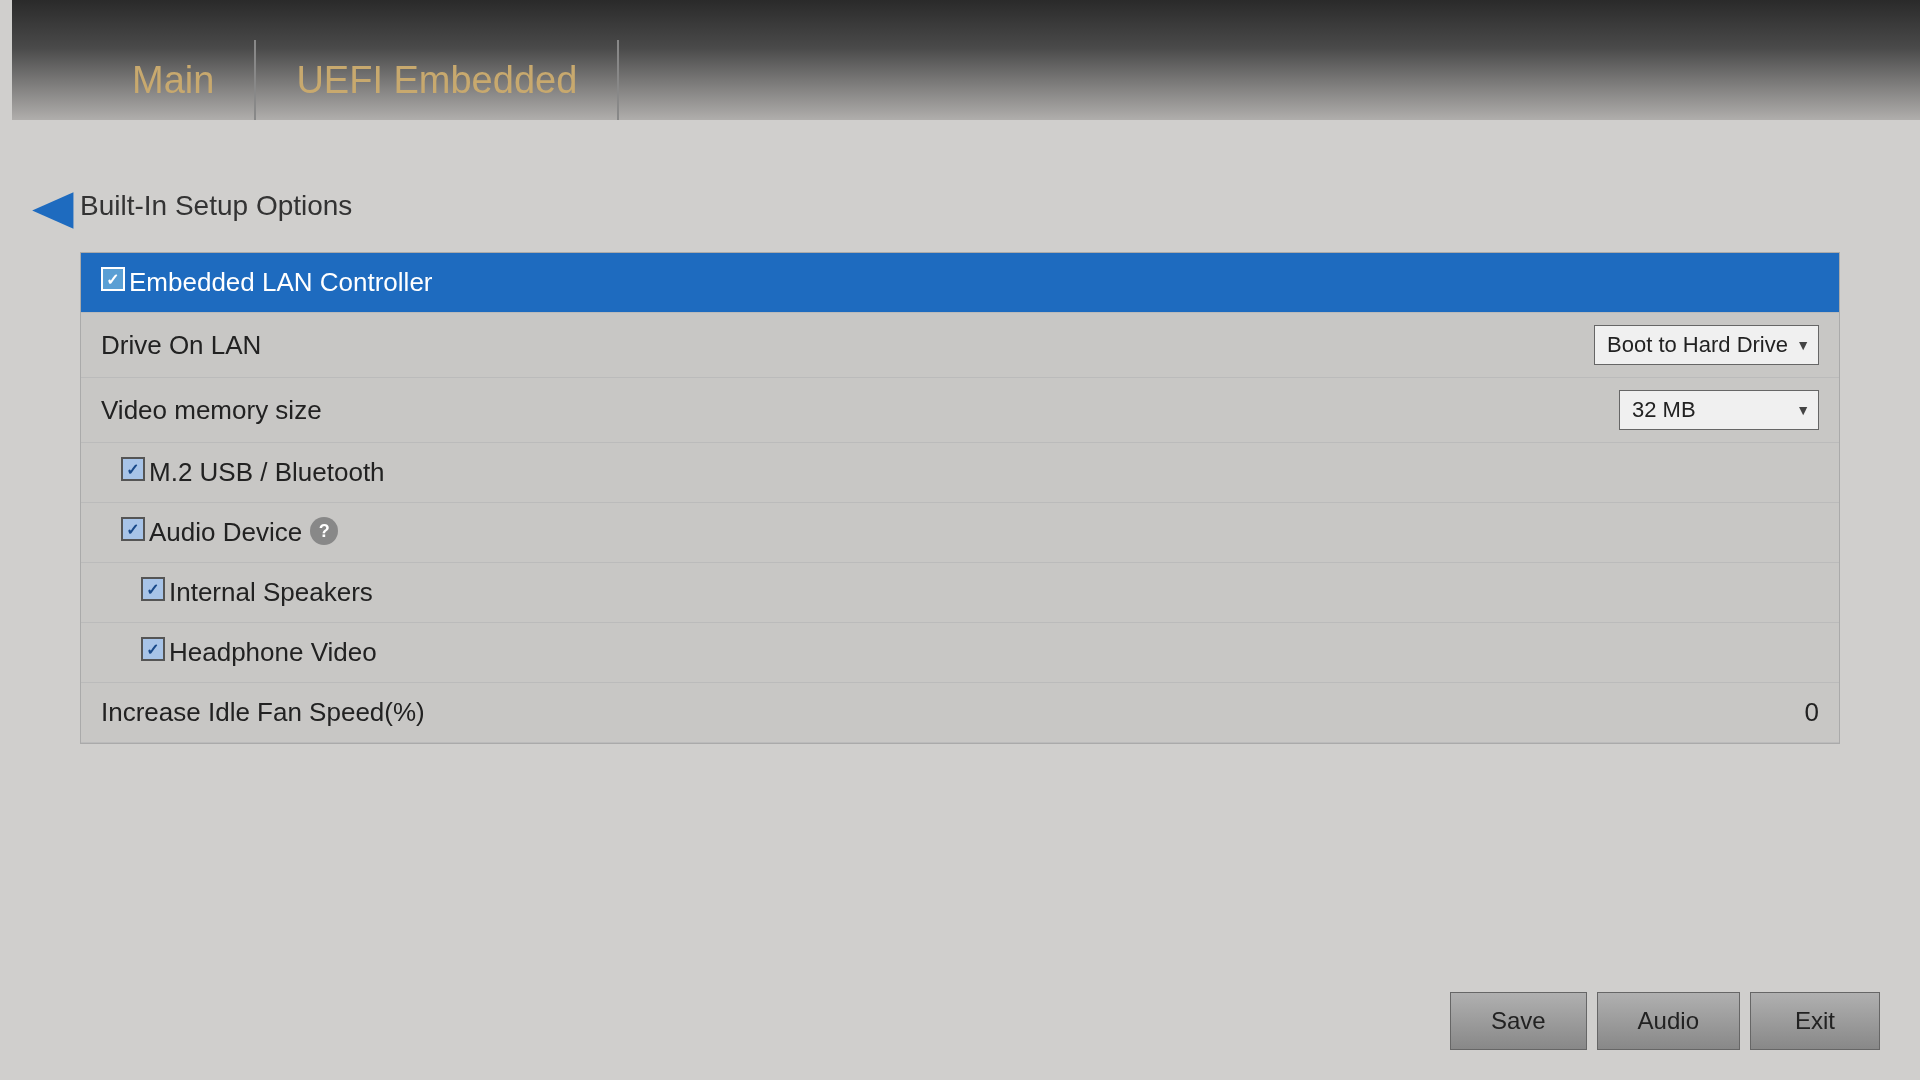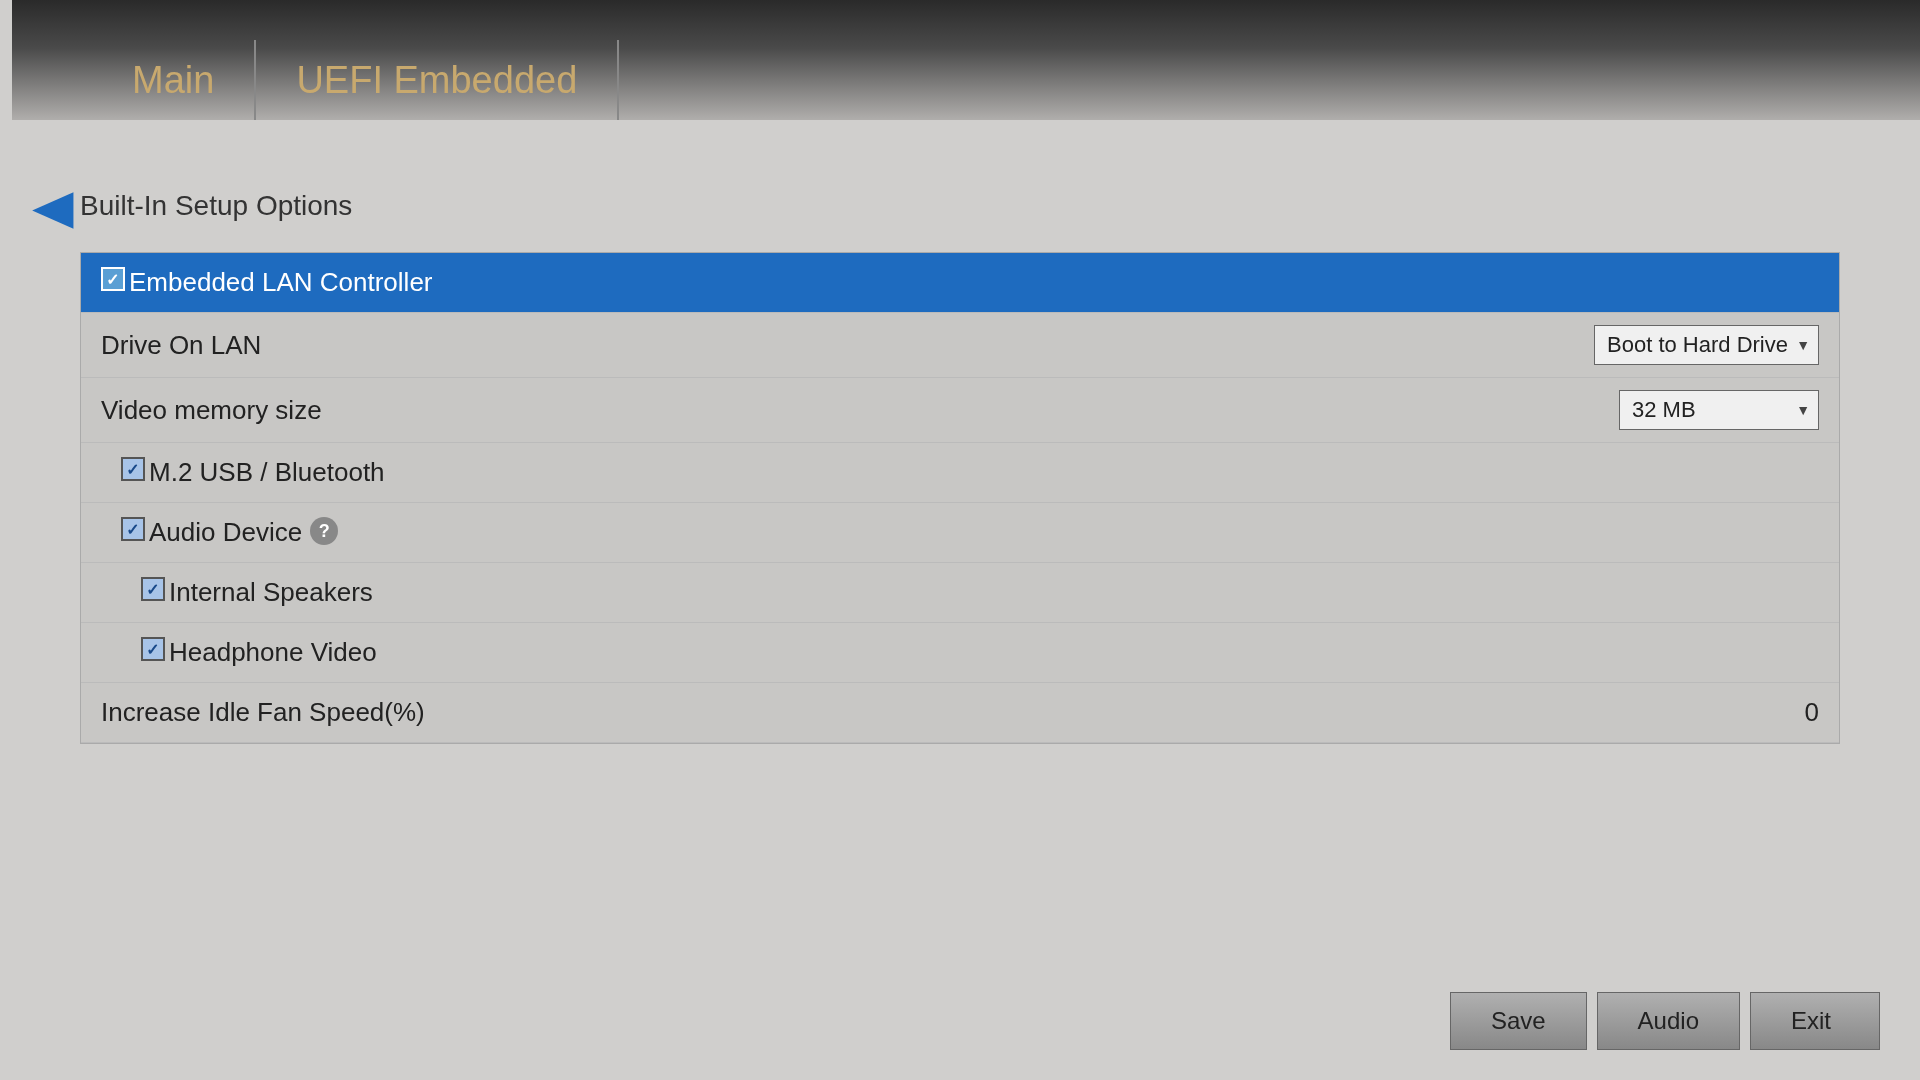--- a/index.html
+++ b/index.html
@@ -231,21 +231,21 @@
     }
 
     .btn {
       padding: 14px 40px;
       font-size: 24px;
       background: linear-gradient(180deg, #b0b0b0 0%, #888888 100%);
       color: #222;
       border: 1px solid #666;
       cursor: pointer;
       min-width: 130px;
-      text-align: left;
+      text-align: center;
     }
 
     .indented {
       padding-left: 40px;
     }
 
     .double-indented {
       padding-left: 60px;
     }
   </style>

